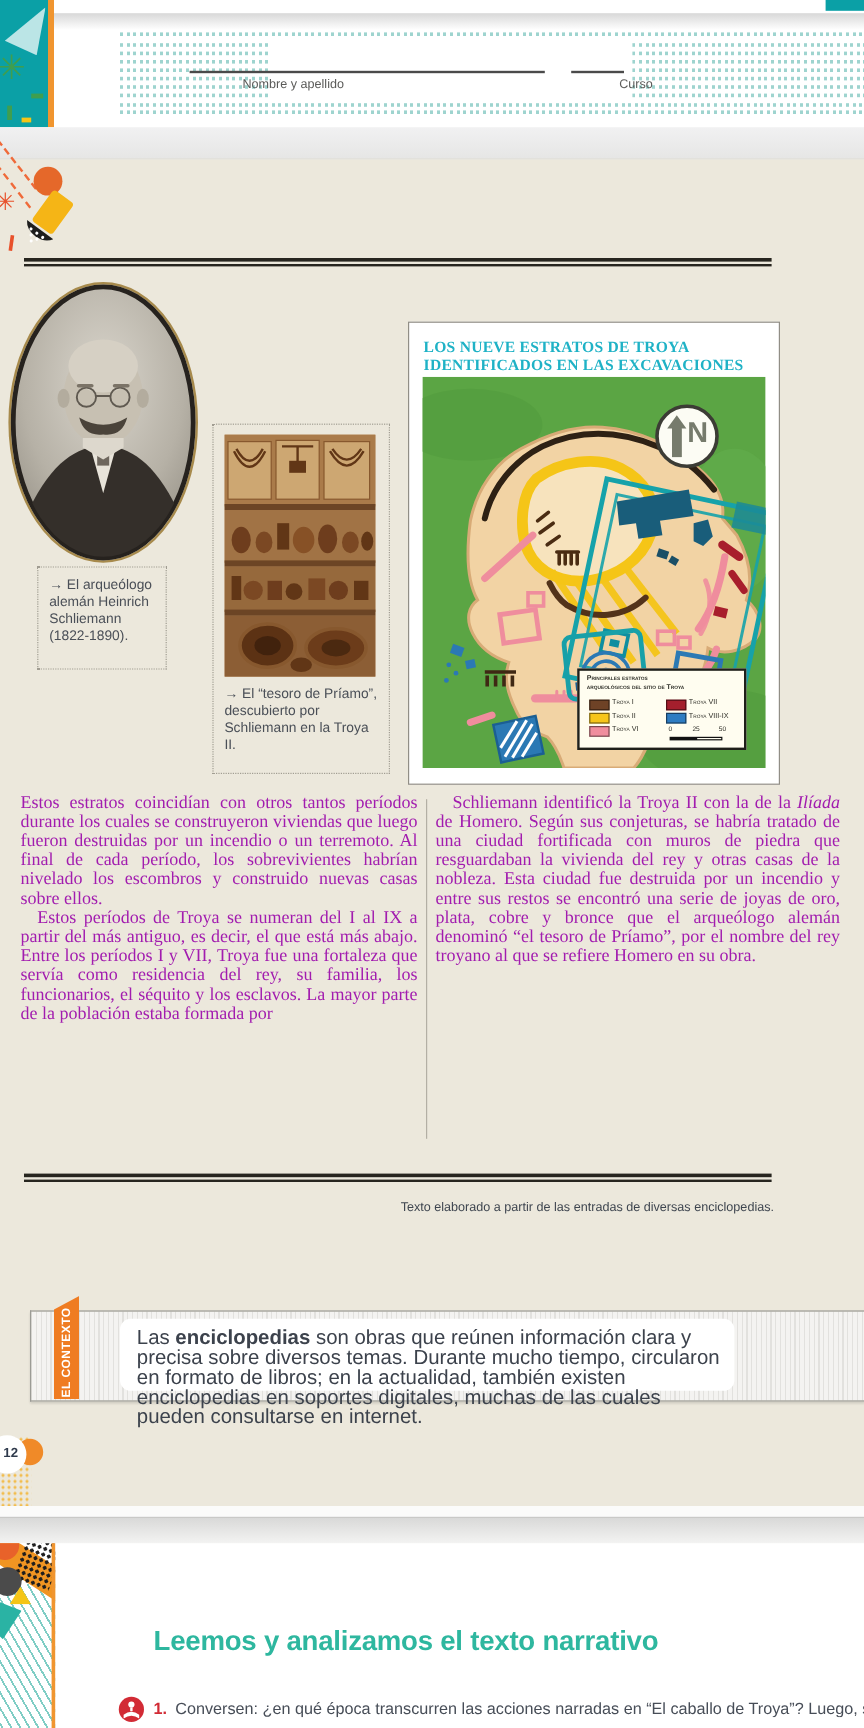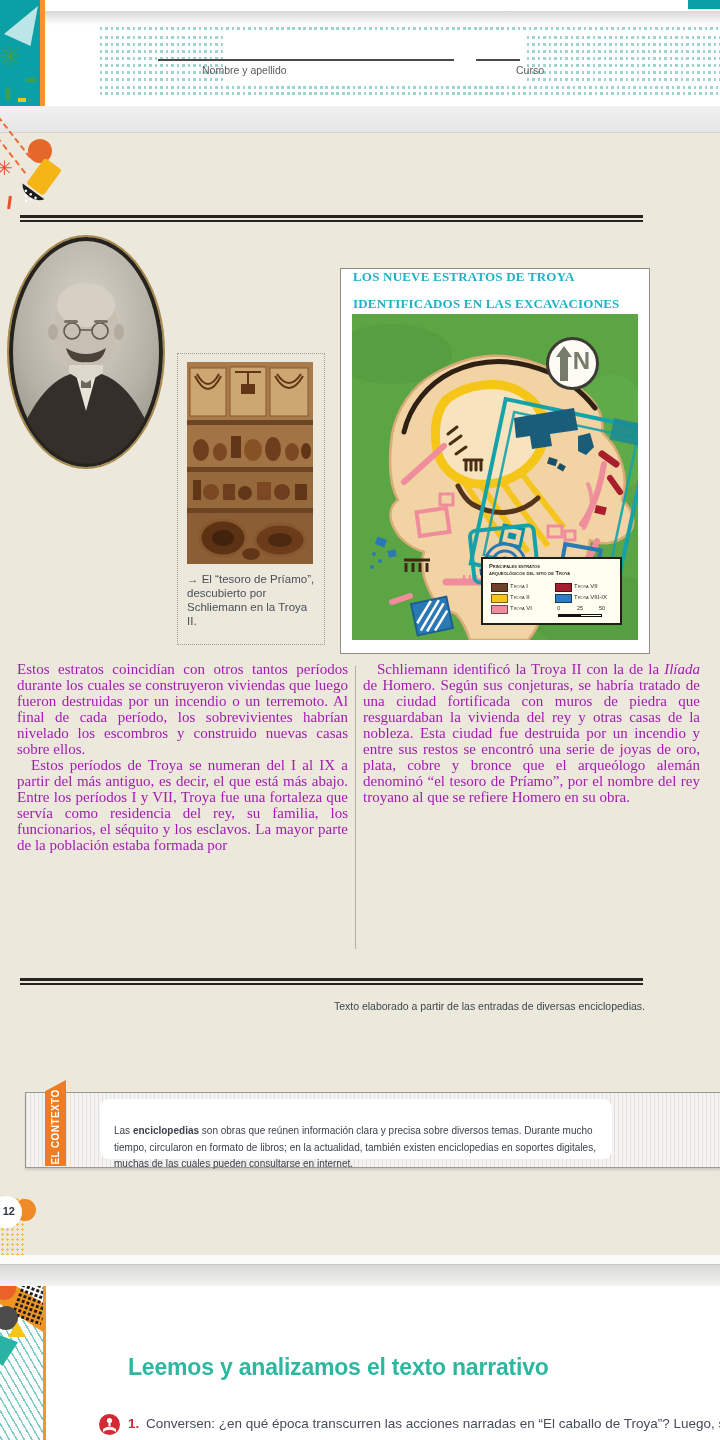--- a/index.html
+++ b/index.html
@@ -59,21 +59,21 @@
   .bodytext p{margin:0;}
   .bodytext p.ind{text-indent:14px;}
   .coldiv{left:355px;top:666px;width:1px;height:283px;background:#b3afa4;}
   .source{font-size:10.5px;color:#3f4650;text-align:right;}
 
   
   .ctxstripe{left:25px;top:1092px;width:695px;height:74px;border:1px solid #9b9b95;border-right:none;
              background:repeating-linear-gradient(90deg,#e2e1de 0 1px,#f4f3f1 1px 4px);
              box-shadow:0 2px 2px rgba(0,0,0,.12);}
   .ctxwhite{left:100px;top:1099px;width:512px;height:60px;background:#fff;border-radius:9px;}
-  .ctxtext{position:absolute;left:14px;top:24px;right:12px;font-size:10px;line-height:16.5px;color:#3c424c;}
+  .ctxtext{position:absolute;left:14px;top:8px;right:12px;font-size:17px;line-height:16.5px;color:#3c424c;}
   .ctxtab{left:45px;top:1080px;width:21px;height:86px;background:#ef7c22;
           clip-path:polygon(0 13%,100% 0,100% 100%,0 100%);}
   .ctxtab .rot{position:absolute;left:0;top:86px;width:78px;height:21px;
                transform:rotate(-90deg);transform-origin:0 0;
                color:#fff;font-weight:bold;font-size:10px;letter-spacing:.4px;
                text-align:center;line-height:21px;}
 
   
   .pn-dots{left:0;top:1197px;width:26px;height:61px;
            background-image:radial-gradient(circle,#f2bd4e 1.2px,transparent 1.4px);
@@ -192,20 +192,23 @@
       <ellipse cx="113" cy="99" rx="5" ry="8" fill="#b3ac9e"></ellipse>
       <circle cx="66" cy="98" r="8" fill="none" stroke="#5f5950" stroke-width="1.6"></circle>
       <circle cx="94" cy="98" r="8" fill="none" stroke="#5f5950" stroke-width="1.6"></circle>
       <line x1="74" y1="97" x2="86" y2="97" stroke="#5f5950" stroke-width="1.6"></line>
       <rect x="58" y="87" width="14" height="3" rx="1.5" fill="#7b7367"></rect>
       <rect x="88" y="87" width="14" height="3" rx="1.5" fill="#7b7367"></rect>
       <path d="M60,115 Q80,127 100,115 Q96,131 80,129 Q64,131 60,115 Z" fill="#4a433a"></path>
       <path d="M63,140 L80,150 L97,140 L97,132 L63,132 Z" fill="#ddd8cd"></path>
     </g>
   </svg>
+  <div class="abs dotbox" style="left:31px;top:472px;width:106px;height:84px;">
+    <div class="cap" style="padding:8px 6px 0 9px;">→ El arqueólogo alemán Heinrich Schliemann (1822-1890).</div>
+  </div>
 
   <div class="abs dotbox" style="left:177px;top:353px;width:146px;height:290px;">
     <svg class="abs" style="left:9px;top:8px;" width="126" height="202" viewBox="0 0 126 202">
       <rect width="126" height="202" fill="#c49a6a"></rect>
       <rect y="0" width="126" height="60" fill="#b08050"></rect>
       <rect y="63" width="126" height="44" fill="#a6784a"></rect>
       <rect y="110" width="126" height="38" fill="#9a6c40"></rect>
       <rect y="151" width="126" height="51" fill="#8f6038"></rect>
       <g stroke="#8a5a30" fill="#d7b17c">
         <rect x="3" y="6" width="36" height="48"></rect>
@@ -247,21 +250,21 @@
         <ellipse cx="93" cy="178" rx="25" ry="16" fill="#6b3a1a" stroke="#8a5a30" stroke-width="3"></ellipse>
         <ellipse cx="93" cy="178" rx="12" ry="7" fill="#47250f"></ellipse>
         <ellipse cx="64" cy="192" rx="9" ry="6" fill="#5f3416"></ellipse>
       </g>
       <rect width="126" height="202" fill="#7a4a22" opacity="0.10"></rect>
     </svg>
     <div class="cap" style="position:absolute;left:9px;top:218px;width:128px;">→ El “tesoro de Príamo”, descubierto por Schliemann en la Troya II.</div>
   </div>
 
   <div class="abs mapbox">
-    <div class="maptitle" style="position:absolute;left:12px;top:0;font-family:Liberation Serif, serif;">LOS NUEVE ESTRATOS DE TROYA</div>
+    <div class="maptitle" style="position:absolute;left:12px;top:12px;font-family:Liberation Serif, serif;">LOS NUEVE ESTRATOS DE TROYA</div>
     <div class="maptitle" style="position:absolute;left:12px;top:27px;">IDENTIFICADOS EN LAS EXCAVACIONES</div>
   </div>
   <svg class="abs" style="left:352px;top:314px;" width="286" height="326" viewBox="0 0 286 326">
     <rect width="286" height="326" fill="#5ba544"></rect>
     <ellipse cx="40" cy="40" rx="60" ry="30" fill="#4f9a3c" opacity=".5"></ellipse>
     <ellipse cx="250" cy="300" rx="70" ry="40" fill="#4f9a3c" opacity=".5"></ellipse>
     <ellipse cx="260" cy="120" rx="40" ry="60" fill="#63ad4c" opacity=".6"></ellipse>
     <path d="M40,120 C45,95 60,72 82,60 C100,50 125,40 150,42 C180,44 210,58 232,78
              C246,90 252,104 250,118 L262,132 C272,150 276,168 270,186 C282,196 284,210 278,218
              C266,230 250,232 238,226 C236,244 230,258 220,270 C212,282 200,292 190,300

